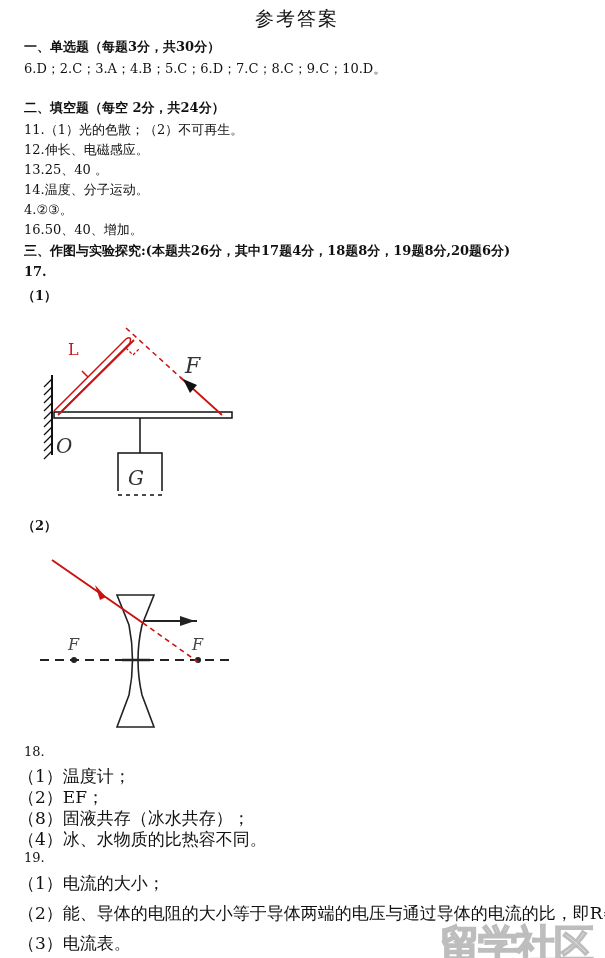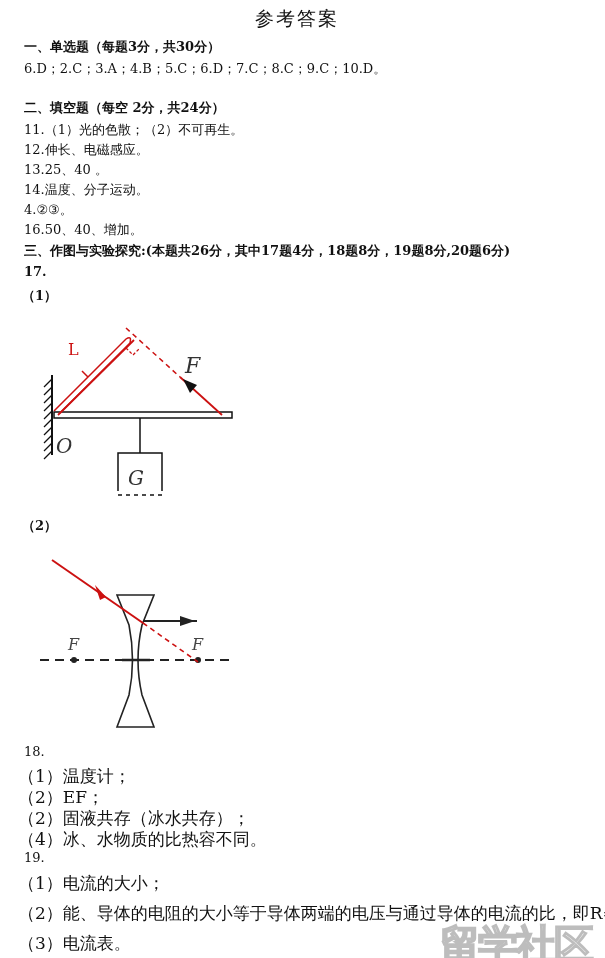--- a/index.html
+++ b/index.html
@@ -95,21 +95,21 @@
   <polygon points="65,30 76,42 70,45" fill="#cc1111"></polygon>
   <line x1="113" y1="68" x2="168" y2="107" stroke="#cc1111" stroke-width="1.6" stroke-dasharray="5,4"></line>
 
   <line x1="113" y1="66" x2="167" y2="66" stroke="#222" stroke-width="1.8"></line>
   <polygon points="150,61 165,66 150,71" fill="#222"></polygon>
 </svg>
 
 <div class="abs t" style="top:744px">18.</div>
 <div class="abs it" style="top:765px">（1）温度计；</div>
 <div class="abs it" style="top:786px">（2）EF；</div>
-<div class="abs it" style="top:807px">（2）固液共存（冰水共存）；</div>
+<div class="abs it" style="top:807px">（8）固液共存（冰水共存）；</div>
 <div class="abs it" style="top:828px">（4）冰、水物质的比热容不同。</div>
 <div class="abs t" style="top:850px">19.</div>
 <div class="abs it" style="top:872px">（1）电流的大小；</div>
 <div class="abs it" style="top:902px">（2）能、导体的电阻的大小等于导体两端的电压与通过导体的电流的比，即R=U/I。</div>
 <div class="abs it" style="top:932px">（3）电流表。</div>
 
 <div class="wm">
   <div class="big">留学社区</div>
 </div>
 

